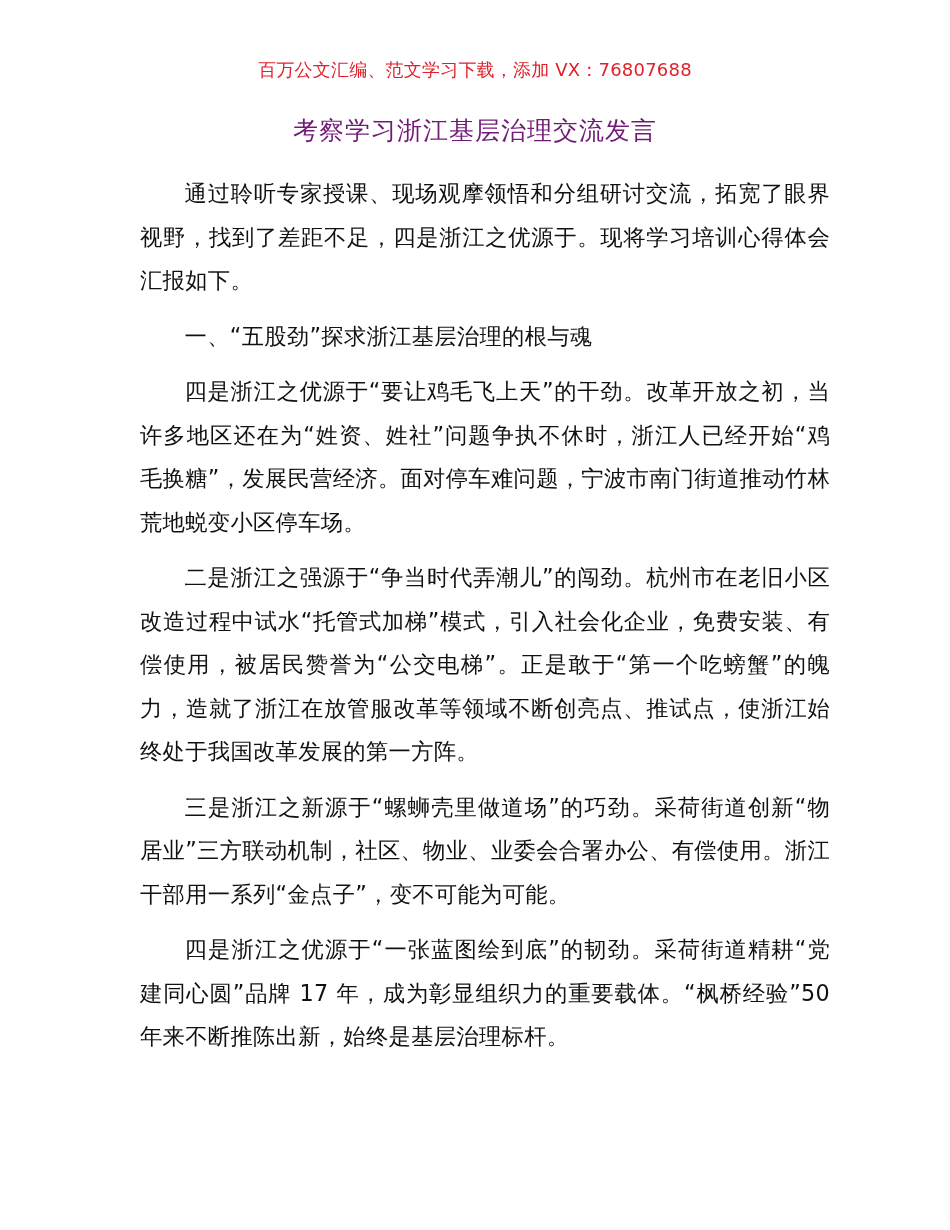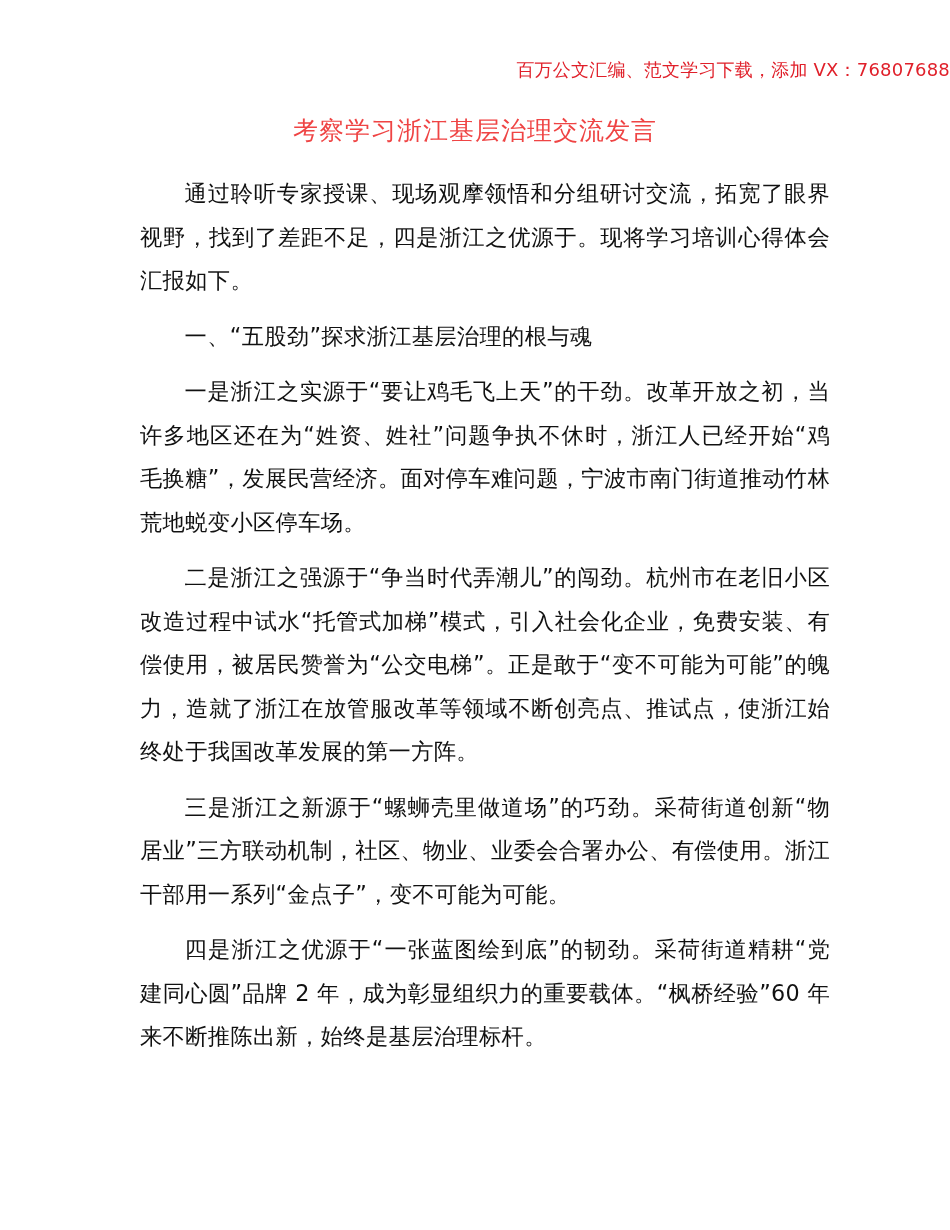--- a/index.html
+++ b/index.html
@@ -1,33 +1,33 @@
 <!DOCTYPE html>
 <html><head>
 <meta charset="utf-8">
 <style>
   html, body { margin: 0; padding: 0; background: #ffffff; }
   body { width: 950px; height: 1230px; position: relative; overflow: hidden;
          font-family: "DejaVu Sans", "Liberation Sans", sans-serif; color: #111; }
-  .header { position: absolute; top: 58px; left: 0; width: 950px; text-align: right;
+  .header { position: absolute; top: 58px; left: 0; width: 950px; text-align: center;
             color: #e0202a; font-size: 18px; letter-spacing: 0.2px; }
   .title { position: absolute; top: 114px; left: 0; width: 950px; text-align: center;
-           font-size: 25px; color: #ef4444; letter-spacing: 1px; }
+           font-size: 25px; color: #701a75; letter-spacing: 1px; }
   .body { position: absolute; top: 172px; left: 140px; width: 690px; }
   .p { font-size: 22.3px; line-height: 43.5px; margin: 0 0 0 0; text-align: justify;
        text-indent: 2em; letter-spacing: 0.3px; }
   .p + .p { margin-top: 12px; }
 </style>
 </head>
 <body>
 
 <div class="header">百万公文汇编、范文学习下载，添加 VX：76807688</div>
 
 <div class="title">考察学习浙江基层治理交流发言</div>
 
 <div class="body">
   <p class="p" style="margin-bottom:11px">通过聆听专家授课、现场观摩领悟和分组研讨交流，拓宽了眼界视野，找到了差距不足，四是浙江之优源于。现将学习培训心得体会汇报如下。</p>
   <p class="p" style="margin-bottom:11px">一、“五股劲”探求浙江基层治理的根与魂</p>
-  <p class="p" style="margin-bottom:11px">一是浙江之实源于“要让鸡毛飞上天”的干劲。改革开放之初，当许多地区还在为“姓资、姓社”问题争执不休时，浙江人已经开始“鸡毛换糖”，发展民营经济。面对停车难问题，宁波市南门街道推动竹林荒地蜕变小区停车场。</p>
-  <p class="p" style="margin-bottom:11px">二是浙江之强源于“争当时代弄潮儿”的闯劲。杭州市在老旧小区改造过程中试水“托管式加梯”模式，引入社会化企业，免费安装、有偿使用，被居民赞誉为“公交电梯”。正是敢于“变不可能为可能”的魄力，造就了浙江在放管服改革等领域不断创亮点、推试点，使浙江始终处于我国改革发展的第一方阵。</p>
+  <p class="p" style="margin-bottom:11px">四是浙江之优源于“要让鸡毛飞上天”的干劲。改革开放之初，当许多地区还在为“姓资、姓社”问题争执不休时，浙江人已经开始“鸡毛换糖”，发展民营经济。面对停车难问题，宁波市南门街道推动竹林荒地蜕变小区停车场。</p>
+  <p class="p" style="margin-bottom:11px">二是浙江之强源于“争当时代弄潮儿”的闯劲。杭州市在老旧小区改造过程中试水“托管式加梯”模式，引入社会化企业，免费安装、有偿使用，被居民赞誉为“公交电梯”。正是敢于“第一个吃螃蟹”的魄力，造就了浙江在放管服改革等领域不断创亮点、推试点，使浙江始终处于我国改革发展的第一方阵。</p>
   <p class="p" style="margin-bottom:11px">三是浙江之新源于“螺蛳壳里做道场”的巧劲。采荷街道创新“物居业”三方联动机制，社区、物业、业委会合署办公、有偿使用。浙江干部用一系列“金点子”，变不可能为可能。</p>
-  <p class="p">四是浙江之优源于“一张蓝图绘到底”的韧劲。采荷街道精耕“党建同心圆”品牌 2 年，成为彰显组织力的重要载体。“枫桥经验”60 年来不断推陈出新，始终是基层治理标杆。</p>
+  <p class="p">四是浙江之优源于“一张蓝图绘到底”的韧劲。采荷街道精耕“党建同心圆”品牌 17 年，成为彰显组织力的重要载体。“枫桥经验”50 年来不断推陈出新，始终是基层治理标杆。</p>
 </div>
 
 </body></html>

